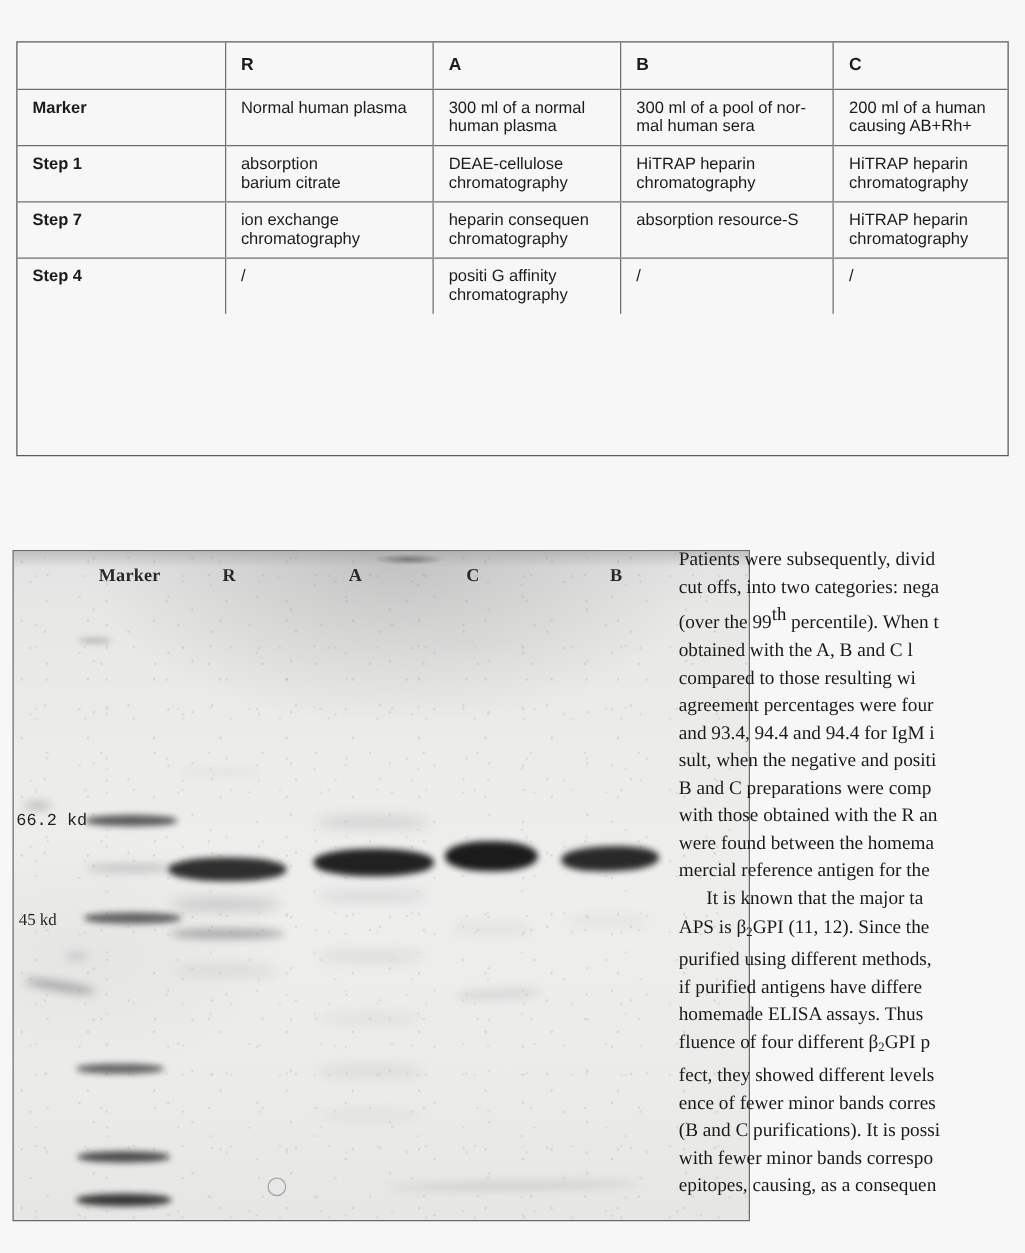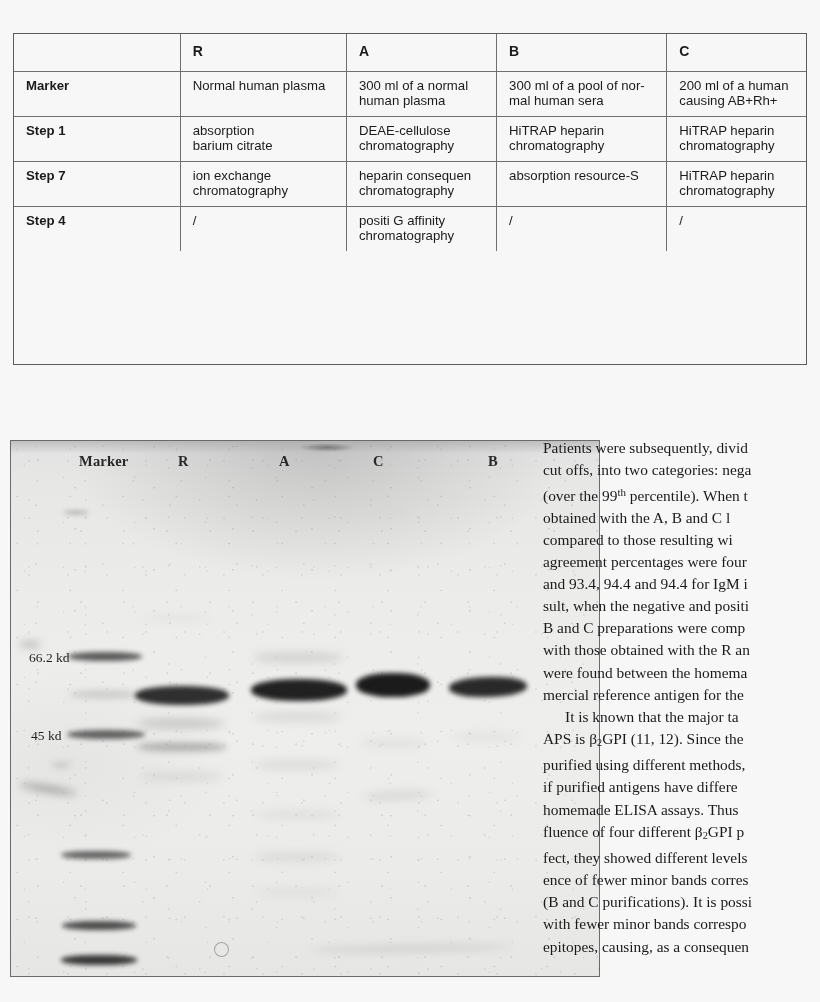--- a/index.html
+++ b/index.html
@@ -146,21 +146,21 @@
     color:#1a1a1a;
     text-align:justify;
     overflow:hidden;
     height:565px;
   }
   #article p{margin:0;}
   #article .line{
     display:block;
     white-space:nowrap;
   }
-  #article sup{font-size:11px;vertical-align:.42em;}
+  #article sup{font-size:15px;vertical-align:.42em;}
   #article sub{font-size:10.2px;vertical-align:-.24em;}
 </style>
 </head>
 <body>
 
 <div id="table-wrap">
   <table class="proto">
     <colgroup>
         <col class="c0">
         <col class="c1">
@@ -263,22 +263,22 @@
   <div class="noise"></div>
   <div class="welledge"></div>
   <div class="welldip"></div>
 
   <span class="lane-label" style="left:68px;top:12px;">Marker</span>
   <span class="lane-label" style="left:167px;top:12px;">R</span>
   <span class="lane-label" style="left:268px;top:12px;">A</span>
   <span class="lane-label" style="left:362px;top:12px;">C</span>
   <span class="lane-label" style="left:477px;top:12px;">B</span>
 
-  <span class="kd-label" style="left:18px;top:209px;">66.2 kd</span>
-  <span class="kd-label" style="left:20px;top:287px;text-align:center;">45 kd</span>
+  <span class="kd-label" style="left:2px;top:209px;font-family:Liberation Mono, monospace;">66.2 kd</span>
+  <span class="kd-label" style="left:4px;top:287px;text-align:center;">45 kd</span>
 
   <div class="band" style="left:52px;top:70px;width:26px;height:3px;background:#5e5e5e;opacity:.55;"></div>
   <div class="band" style="left:57px;top:211px;width:74px;height:9px;background:#3a3a3a;opacity:.82;"></div>
   <div class="band soft" style="left:58px;top:250px;width:70px;height:7px;background:#9a9a9a;opacity:.45;"></div>
   <div class="band" style="left:56px;top:289px;width:78px;height:9px;background:#3f3f3f;opacity:.80;"></div>
   <div class="band soft" style="left:41px;top:322px;width:18px;height:4px;background:#8d8d8d;opacity:.5;"></div>
   <div class="band" style="left:50px;top:410px;width:70px;height:8px;background:#3d3d3d;opacity:.78;"></div>
   <div class="band" style="left:51px;top:480px;width:74px;height:9px;background:#2f2f2f;opacity:.85;"></div>
   <div class="band" style="left:50px;top:514px;width:76px;height:10px;background:#232323;opacity:.9;"></div>
   <div class="smear" style="left:8px;top:345px;width:58px;height:6px;background:#5a5a5a;opacity:.55;transform:rotate(9deg);"></div>

